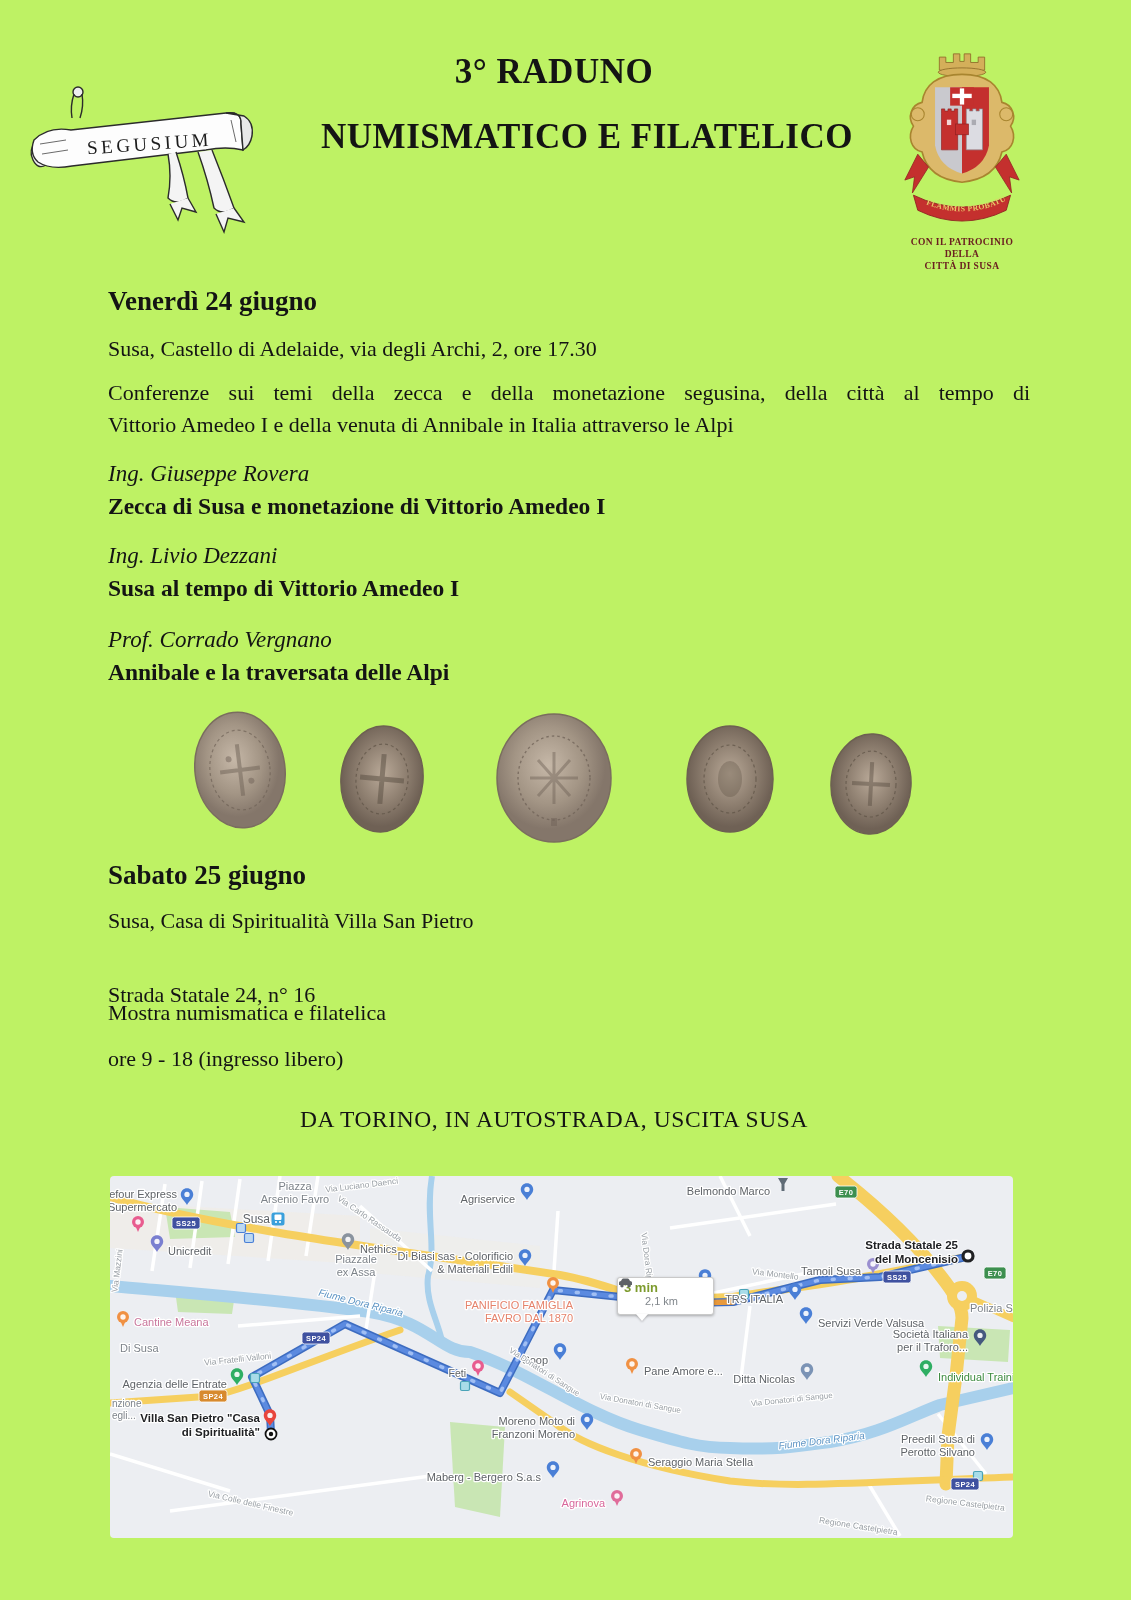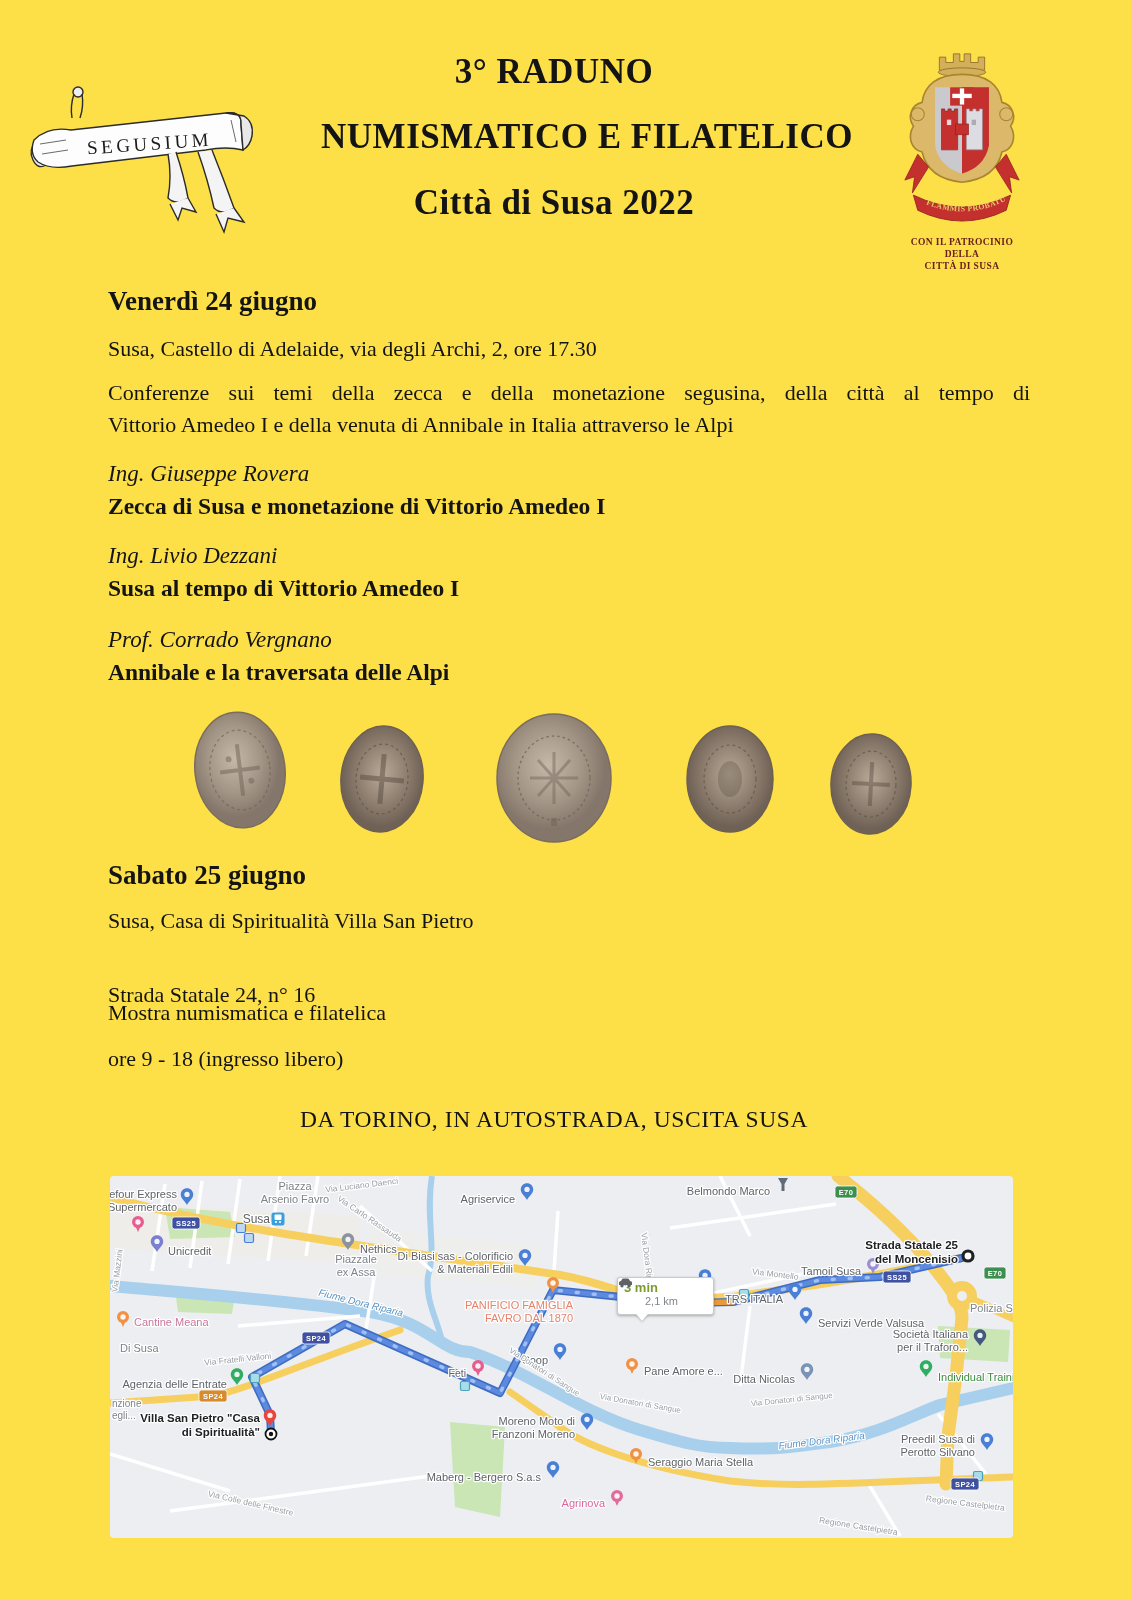--- a/index.html
+++ b/index.html
@@ -1,16 +1,16 @@
 <!DOCTYPE html>
 <html><head>
 <meta charset="utf-8">
 <style>
   html,body{margin:0;padding:0;background:#fff;}
-  #page{position:relative;width:1131px;height:1600px;background:#fde047;overflow:hidden;
+  #page{position:relative;width:1131px;height:1600px;background:#bef264;overflow:hidden;
         font-family:"Liberation Serif",serif;color:#141414;}
   .abs{position:absolute;}
   .title-line{left:0;width:1108px;text-align:center;font-weight:700;font-size:35px;letter-spacing:.5px;}
   .h2{font-size:27px;font-weight:700;}
   .body-line{font-size:22px;}
   .speaker{font-size:23px;font-style:italic;}
   .talk{font-size:23.5px;font-weight:700;}
   .just{width:922px;text-align:justify;text-align-last:justify;}
   .map-heading{left:0;width:1108px;text-align:center;font-size:23.5px;letter-spacing:.6px;}
   .crest-caption{width:132px;text-align:center;font-size:9.5px;line-height:12px;
@@ -29,21 +29,20 @@
       filter:drop-shadow(0 1px 1px rgba(0,0,0,.25));}
   .coin{position:absolute;}
 </style>
 </head>
 <body>
 
 <div id="page">
 
   <div class="abs title-line" style="top:52px;">3° RADUNO</div>
   <div class="abs title-line" style="top:117px;padding-left:33px;">NUMISMATICO E FILATELICO</div>
-  <div class="abs title-line" style="top:183px;">Città di Susa 2022</div>
 
   <svg class="abs" style="left:26px;top:80px;" width="248" height="160" viewBox="0 0 248 160">
     <g stroke="#2b2b2b" fill="#fdfdfd" stroke-width="1.4">
       <circle cx="52" cy="12" r="5" fill="#eee"></circle>
       <path d="M48,14 Q44,26 46,38" fill="none"></path>
       <path d="M56,14 Q58,26 54,38" fill="none"></path>
       <path d="M10,62 Q2,70 7,80 Q12,90 20,85" fill="#f2f2f2"></path>
       <path d="M8,60 Q22,46 45,50 L200,33 Q216,31 215,44 L217,70 Q200,66 180,70 L46,86 Q24,90 12,82 Q3,74 8,60 Z"></path>
       <path d="M200,33 Q216,31 215,44 L217,70 Q224,66 226,56 Q228,42 218,36 Z" fill="#e8e8e8"></path>
       <path d="M150,72 Q158,96 162,118 Q150,126 142,118 Q146,96 142,74" fill="#f4f4f4"></path>

